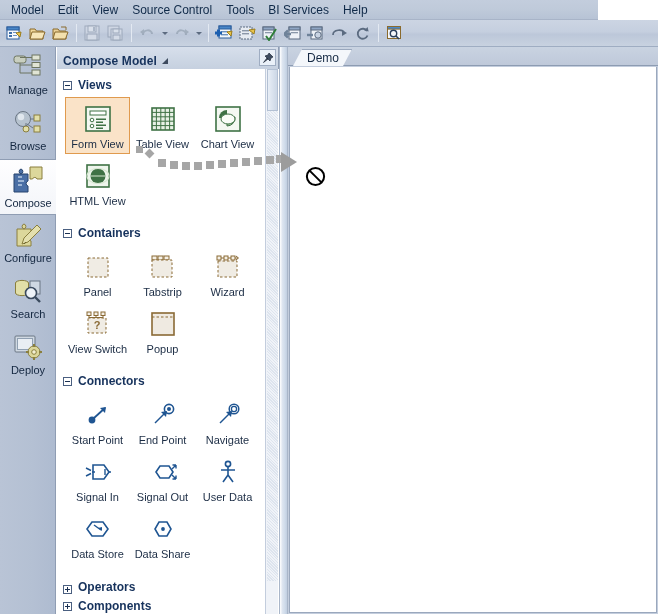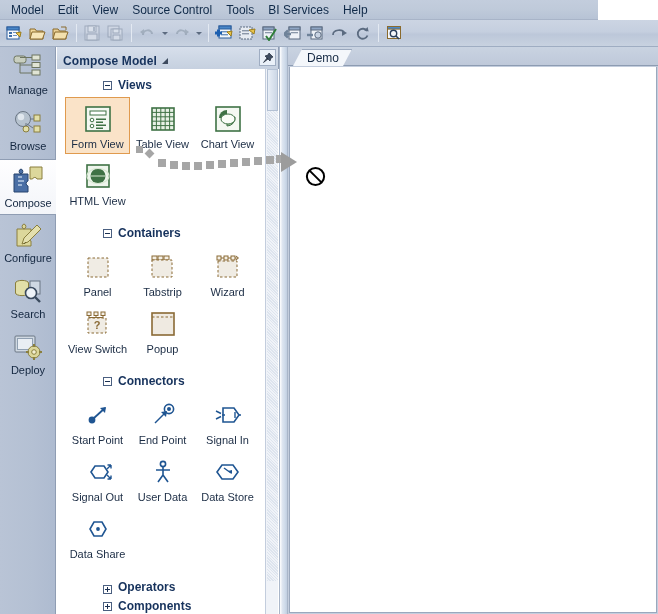--- a/index.html
+++ b/index.html
@@ -84,21 +84,21 @@
     position: absolute; right: 2px; top: 2px; width: 17px; height: 17px;
     border: 1px solid #9fadc2; background: #eaf0f8;
     display: flex; align-items: center; justify-content: center;
   }
   .panel-body {
     position: absolute; left: 0; top: 22px; width: 222px; height: 545px;
     background: #ffffff; overflow: hidden;
   }
 
   .group-head {
-    display: flex; align-items: center; height: 20px; padding-left: 6px; margin-top: 6px; margin-left: 40px;
+    display: flex; align-items: center; height: 20px; padding-left: 6px; margin-top: 6px;
   }
   .exp-box {
     width: 9px; height: 9px; border: 1px solid #4a5f80; background: #fff;
     position: relative; margin-right: 6px; flex: 0 0 auto;
   }
   .exp-box::before {
     content: ""; position: absolute; left: 1px; top: 3px; width: 5px; height: 1px; background: #1a3052;
   }
   .exp-box.collapsed::after {
     content: ""; position: absolute; left: 3px; top: 1px; width: 1px; height: 5px; background: #1a3052;
@@ -566,20 +566,31 @@
             <svg width="30" height="28" viewBox="0 0 30 28">
               <path d="M7 22 L18 11" stroke="#1f5592" stroke-width="1.5"></path>
               <path d="M19 10 l-6 1 l5 5 z" fill="#1f5592"></path>
               <circle cx="21" cy="8" r="4.6" fill="none" stroke="#1f5592" stroke-width="1.6"></circle>
               <circle cx="21" cy="8" r="2" fill="#1f5592"></circle>
             </svg>
           </span>
           <span class="cl">End Point</span>
         </div>
 
+        <div class="cell">
+          <span class="ci">
+            <svg width="30" height="28" viewBox="0 0 30 28">
+              <path d="M7 22 L18 11" stroke="#1f5592" stroke-width="1.5"></path>
+              <path d="M19 10 l-6 1 l5 5 z" fill="#1f5592"></path>
+              <circle cx="21" cy="8" r="4.8" fill="none" stroke="#1f5592" stroke-width="1.5"></circle>
+              <circle cx="21" cy="8" r="2.6" fill="none" stroke="#1f5592" stroke-width="1.3"></circle>
+            </svg>
+          </span>
+          <span class="cl">Navigate</span>
+        </div>
 
         <div class="cell">
           <span class="ci">
             <svg width="30" height="26" viewBox="0 0 30 26">
               <path d="M10 6 h11 l5 7 l-5 7 H10 z" fill="none" stroke="#1f5592" stroke-width="1.6"></path>
               <path d="M3 9 l5 2.5 M3 17 l5 -2.5 M9 13 h3" stroke="#1f5592" stroke-width="1.4"></path>
               <path d="M22 10 v6 M25 13 h3" stroke="#1f5592" stroke-width="1.4"></path>
             </svg>
           </span>
           <span class="cl">Signal In</span>

